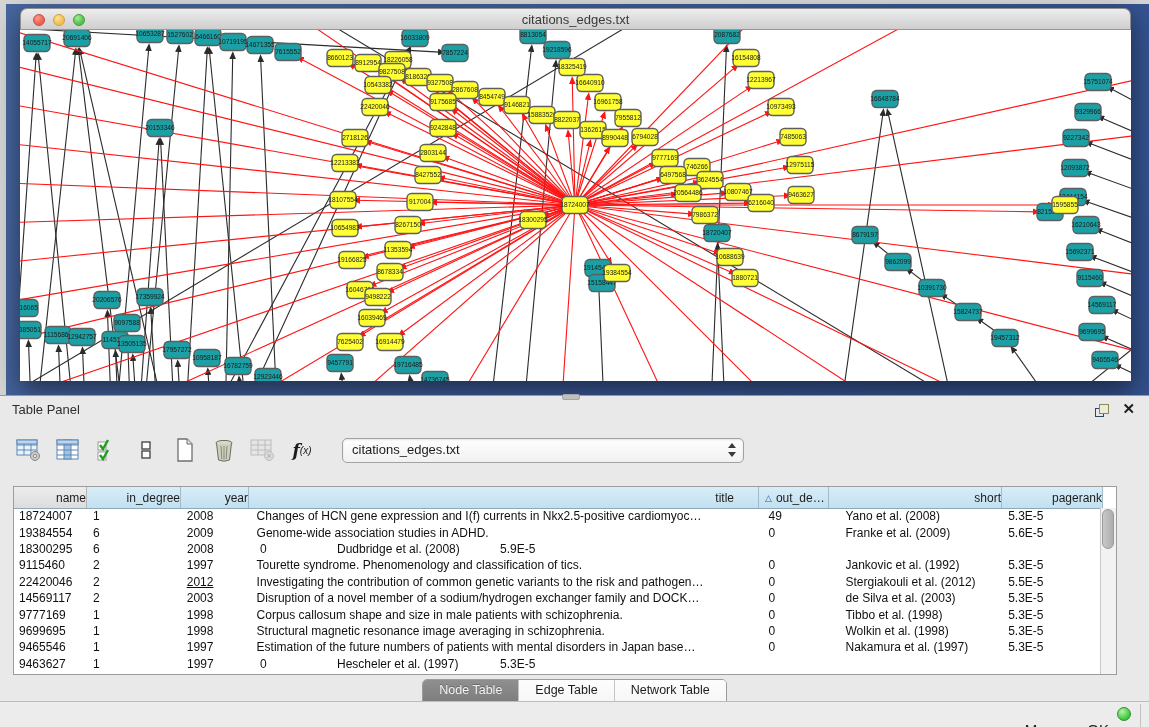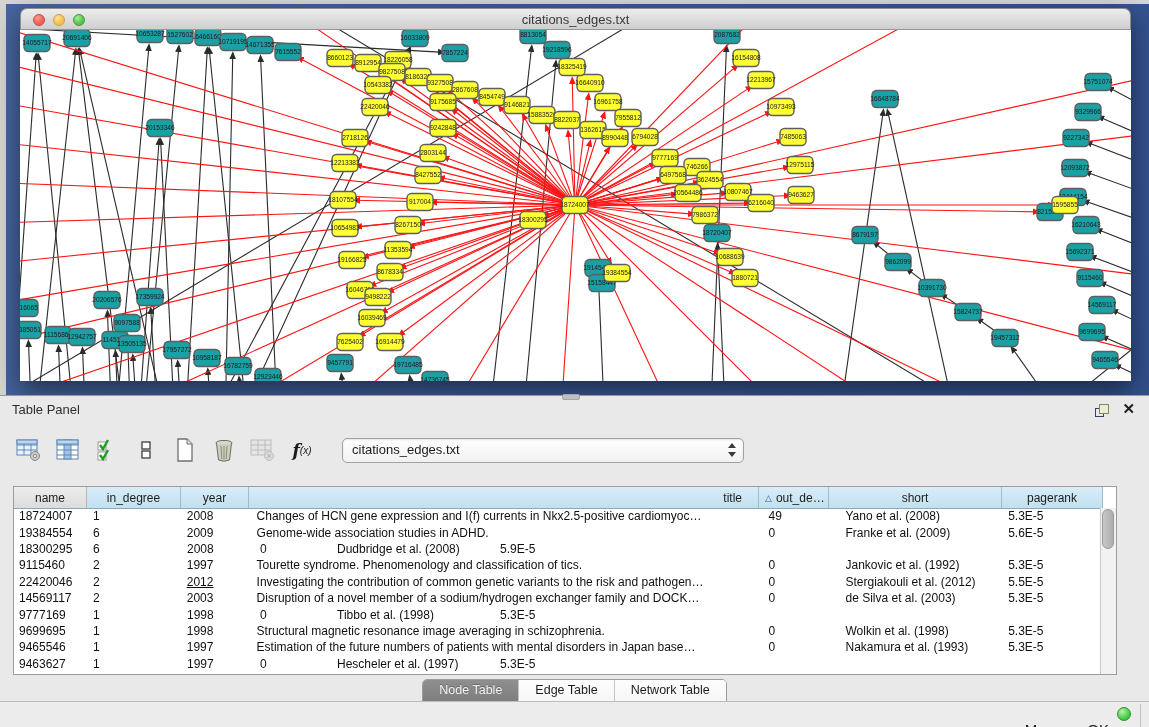--- a/index.html
+++ b/index.html
@@ -47,21 +47,21 @@
   .combo-stepper{position:absolute;right:6px;top:3px;width:11px;height:16px}
   .combo-stepper .up{position:absolute;left:2px;top:1px;width:0;height:0;
        border-left:4px solid transparent;border-right:4px solid transparent;border-bottom:5px solid #3A3A3A}
   .combo-stepper .dn{position:absolute;left:2px;bottom:1px;width:0;height:0;
        border-left:4px solid transparent;border-right:4px solid transparent;border-top:5px solid #3A3A3A}
 
   .tablewrap{position:absolute;left:13px;top:90px;width:1104px;height:189px;background:#fff;
              border:1px solid #9C9C9C;box-sizing:border-box;overflow:hidden}
   .thead{display:flex;height:21px;border-bottom:1px solid #8FA8B8}
   .th{box-sizing:border-box;border-right:1px solid #9FBCCB;background:linear-gradient(#D8EDF8,#C2E0F0);
-      font-size:12px;color:#1C1C1C;display:flex;align-items:center;justify-content:center;overflow:hidden;white-space:nowrap}
+      font-size:12px;color:#1C1C1C;display:flex;align-items:center;justify-content:flex-end;overflow:hidden;white-space:nowrap}
   .th.gray{background:linear-gradient(#EDEDED,#DCDCDC);border-right:1px solid #B5B5B5}
   .th .sort{color:#1F5FA8;font-size:9px;margin-right:4px}
   .tbody{position:absolute;left:0;top:21px;right:15px;bottom:0}
   .tr{display:flex;height:16.4px;align-items:center}
   .td{box-sizing:border-box;font-size:12px;color:#101010;white-space:nowrap;overflow:hidden}
   .vscroll{position:absolute;right:0;top:21px;width:15px;bottom:0;background:#F2F2F2;border-left:1px solid #C9C9C9}
   .vthumb{position:absolute;left:1px;top:1px;width:12px;height:40px;border-radius:6px;
           background:linear-gradient(90deg,#C9C9C9,#ADADAD);border:1px solid #9A9A9A;box-sizing:border-box}
 
   .tabsbar{position:absolute;left:0;top:283px;width:100%;display:flex;justify-content:center}
@@ -774,21 +774,21 @@
     <div class="thead" id="thead">
         <div class="th gray" style="width: 73px;">
           <span>name</span>
         </div>
         <div class="th" style="width: 94px;">
           <span>in_degree</span>
         </div>
         <div class="th" style="width: 68px;">
           <span>year</span>
         </div>
-        <div class="th" style="width: 510px; justify-content: flex-end; padding-right: 16px;">
+        <div class="th" style="width: 510px; justify-content: flex-end; padding-right: 24px;">
           <span>title</span>
         </div>
         <div class="th" style="width: 70px; justify-content: flex-start; padding-left: 6px;">
           <span class="sort">△</span>
           <span>out_de…</span>
         </div>
         <div class="th" style="width: 173px;">
           <span>short</span>
         </div>
         <div class="th" style="width: 101px;">
@@ -846,40 +846,41 @@
           <div class="td" style="width: 68px; padding-left: 6px;">2003</div>
           <div class="td" style="width: 510px; padding-left: 8px;">Disruption of a novel member of a sodium/hydrogen exchanger family and DOCK…</div>
           <div class="td" style="width: 70px; padding-left: 11px;">0</div>
           <div class="td" style="width: 173px; padding-left: 18px;">de Silva et al. (2003)</div>
           <div class="td" style="width: 101px; padding-left: 8px;">5.3E-5</div>
         </div>
         <div class="tr">
           <div class="td" style="width: 73px; padding-left: 5px;">9777169</div>
           <div class="td" style="width: 94px; padding-left: 6px;">1</div>
           <div class="td" style="width: 68px; padding-left: 6px;">1998</div>
+          <div class="td" style="width: 510px; padding-left: 8px;">Corpus callosum shape and size in male patients with schizophrenia.</div>
           <div class="td" style="width: 70px; padding-left: 11px;">0</div>
           <div class="td" style="width: 173px; padding-left: 18px;">Tibbo et al. (1998)</div>
           <div class="td" style="width: 101px; padding-left: 8px;">5.3E-5</div>
         </div>
         <div class="tr">
           <div class="td" style="width: 73px; padding-left: 5px;">9699695</div>
           <div class="td" style="width: 94px; padding-left: 6px;">1</div>
           <div class="td" style="width: 68px; padding-left: 6px;">1998</div>
           <div class="td" style="width: 510px; padding-left: 8px;">Structural magnetic resonance image averaging in schizophrenia.</div>
           <div class="td" style="width: 70px; padding-left: 11px;">0</div>
           <div class="td" style="width: 173px; padding-left: 18px;">Wolkin et al. (1998)</div>
           <div class="td" style="width: 101px; padding-left: 8px;">5.3E-5</div>
         </div>
         <div class="tr">
           <div class="td" style="width: 73px; padding-left: 5px;">9465546</div>
           <div class="td" style="width: 94px; padding-left: 6px;">1</div>
           <div class="td" style="width: 68px; padding-left: 6px;">1997</div>
           <div class="td" style="width: 510px; padding-left: 8px;">Estimation of the future numbers of patients with mental disorders in Japan base…</div>
           <div class="td" style="width: 70px; padding-left: 11px;">0</div>
-          <div class="td" style="width: 173px; padding-left: 18px;">Nakamura et al. (1993)</div>
+          <div class="td" style="width: 173px; padding-left: 18px;">Nakamura et al. (1997)</div>
           <div class="td" style="width: 101px; padding-left: 8px;">5.3E-5</div>
         </div>
         <div class="tr">
           <div class="td" style="width: 73px; padding-left: 5px;">9463627</div>
           <div class="td" style="width: 94px; padding-left: 6px;">1</div>
           <div class="td" style="width: 68px; padding-left: 6px;">1997</div>
           <div class="td" style="width: 70px; padding-left: 11px;">0</div>
           <div class="td" style="width: 173px; padding-left: 18px;">Hescheler et al. (1997)</div>
           <div class="td" style="width: 101px; padding-left: 8px;">5.3E-5</div>
         </div>

